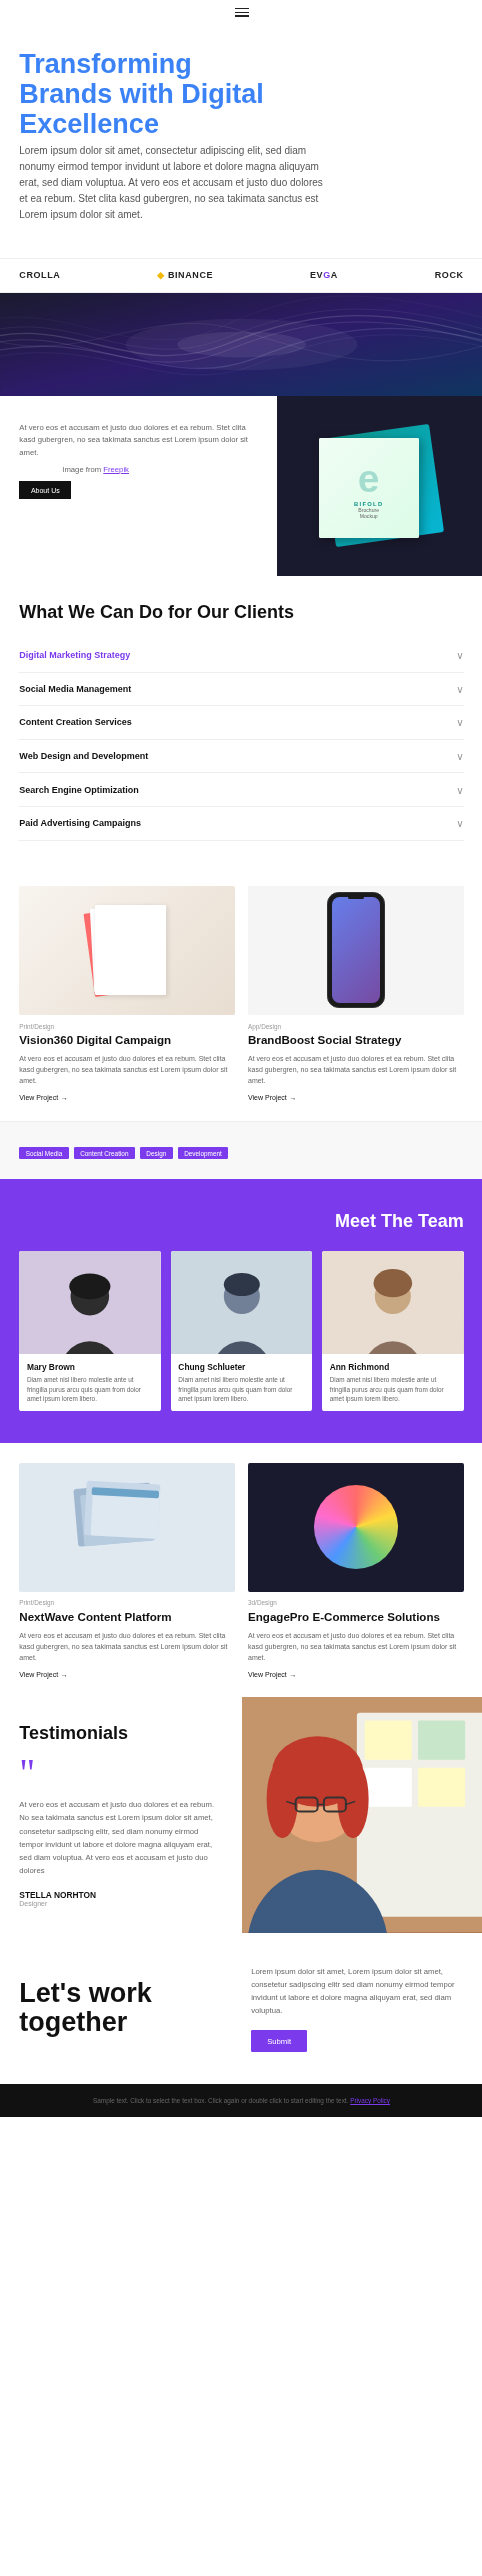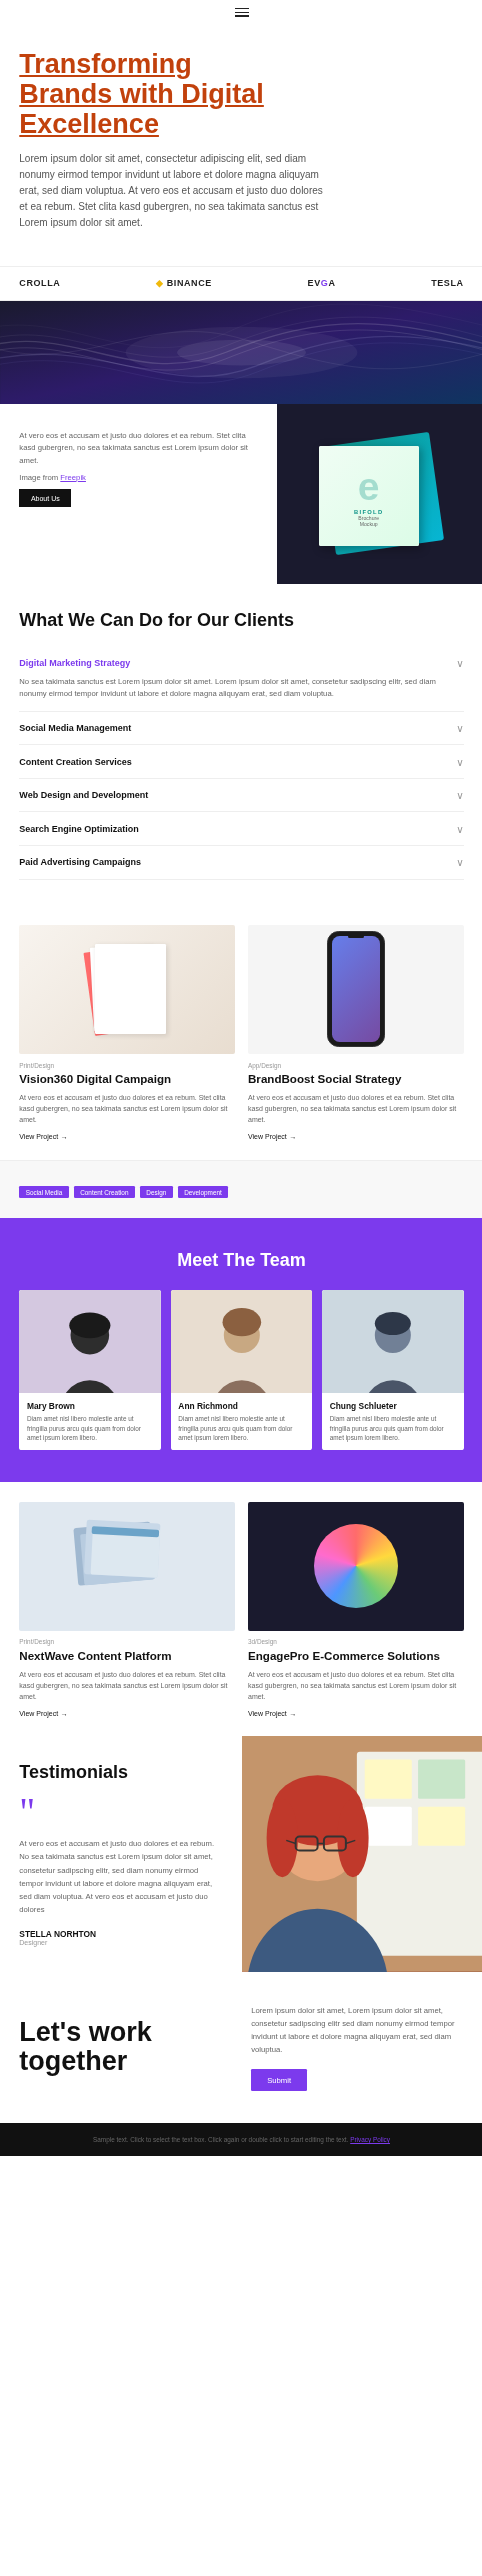--- a/index.html
+++ b/index.html
@@ -5,41 +5,41 @@
     * { margin: 0; padding: 0; box-sizing: border-box; }
     body { font-family: 'Arial', sans-serif; width: 483px; background: #fff; overflow-x: hidden; }
 
     
     .hamburger-bar { display: flex; justify-content: center; padding: 7.7px; background: #fff; }
     .hamburger-icon { display: flex; flex-direction: column; gap: 2.6px; cursor: pointer; }
     .hamburger-icon span { display: block; width: 14px; height: 1.3px; background: #222; }
 
     
     .hero { padding: 26px 19.3px 19.3px; background: #fff; }
-    .hero h1 { font-size: 27px; font-weight: 900; color: #c2410c; line-height: 1.1; max-width: 270px; margin-bottom: 11px; text-decoration: underline; }
+    .hero h1 { font-size: 27px; font-weight: 900; color: #3b82f6; line-height: 1.1; max-width: 270px; margin-bottom: 3px; }
     .hero p { font-size: 10px; color: #555; line-height: 1.6; max-width: 309px; margin-bottom: 16px; }
     .hero-bottom { display: flex; align-items: center; justify-content: space-between; }
     .contact-btn { background: #111; color: #fff; padding: 6.4px 13px; border: none; font-size: 7.7px; cursor: pointer; border-radius: 1.3px; }
     .rock-content-badge { display: flex; flex-direction: column; align-items: flex-end; }
     .rock-content-badge .badge-logo { font-size: 7px; font-weight: 700; color: #7c3aed; display: flex; align-items: center; gap: 3.2px; }
     .badge-circle { width: 18px; height: 18px; background: #7c3aed; border-radius: 50%; display: flex; align-items: center; justify-content: center; color: #fff; font-size: 6.4px; font-weight: 700; }
 
     
     .logos-bar { background: #fff; border-top: 0.6px solid #eee; border-bottom: 0.6px solid #eee; padding: 11.6px 19.3px; display: flex; align-items: center; justify-content: space-between; }
     .logos-bar .logo-item { font-size: 9px; font-weight: 700; color: #222; letter-spacing: 0.6px; }
 
     
     .wavy-banner { width: 100%; height: 103px; background: linear-gradient(135deg, #1a1a2e 0%, #16213e 30%, #0f3460 60%, #533483 100%); position: relative; overflow: hidden; display: flex; align-items: center; justify-content: center; }
 
     
     .crafting-section { display: flex; background: #fff; min-height: 180px; }
     .crafting-left { flex: 1; padding: 26px 19.3px; }
     .crafting-left h2 { font-size: 18px; font-weight: 900; color: #111; line-height: 1.2; margin-bottom: 9.7px; }
     .crafting-left p { font-size: 7.7px; color: #666; line-height: 1.6; margin-bottom: 5.1px; }
-    .image-credit { font-size: 6.4px; color: #999; margin-bottom: 11.6px; }
+    .image-credit { font-size: 6.4px; color: #999; margin-bottom: 11.6px; margin-left: 43px; }
     .image-credit a { color: #7c3aed; }
     .about-btn { background: #111; color: #fff; padding: 5.1px 11.6px; border: none; font-size: 7px; cursor: pointer; }
     .crafting-right { flex: 0 0 206px; background: #1a1a2e; display: flex; align-items: center; justify-content: center; padding: 13px; }
     .brochure-mockup { width: 142px; height: 129px; position: relative; }
     .brochure-back { width: 109px; height: 109px; background: linear-gradient(135deg, #0d9488, #06b6d4); position: absolute; top: 9.7px; left: 19.3px; border-radius: 2.6px; transform: rotate(-8deg); }
     .brochure-front { width: 100px; height: 100px; background: #fff; position: absolute; top: 16px; left: 9.7px; border-radius: 1.9px; box-shadow: 2.6px 2.6px 9.7px rgba(0,0,0,0.3); display: flex; align-items: center; justify-content: center; overflow: hidden; }
     .brochure-front-inner { width: 100%; height: 100%; background: linear-gradient(135deg, #f0fdf4 0%, #dcfce7 100%); display: flex; flex-direction: column; align-items: center; justify-content: center; }
     .brochure-e { font-size: 39px; font-weight: 900; color: #0d9488; opacity: 0.3; }
 
     
@@ -73,21 +73,21 @@
     .paper-3 { width: 64px; height: 84px; background: #fff; left: 3.2px; top: 1.9px; transform: rotate(-3deg); box-shadow: 0.6px 0.6px 3.2px rgba(0,0,0,0.1); }
 
     
     .proj-img-2 { background: #f5f5f5; display: flex; align-items: center; justify-content: center; }
     .phone-mockup { width: 58px; height: 116px; background: #1a1a1a; border-radius: 11.6px; position: relative; border: 1.9px solid #333; }
     .phone-screen { position: absolute; inset: 3.9px; background: linear-gradient(135deg, #667eea, #764ba2); border-radius: 7.7px; }
     .phone-notch { position: absolute; top: 2.6px; left: 50%; transform: translateX(-50%); width: 16px; height: 3.2px; background: #1a1a1a; border-radius: 1.9px; z-index: 2; }
 
     
     .team-section { background: #7c3aed; padding: 32px 19.3px; }
-    .team-section h2 { font-size: 18px; font-weight: 900; color: #fff; text-align: center; margin-bottom: 19.3px; }
+    .team-section h2 { font-size: 18px; font-weight: 900; color: #fff; text-align: right; margin-bottom: 19.3px; }
     .team-grid { display: grid; grid-template-columns: 1fr 1fr 1fr; gap: 9.7px; }
     .team-card { background: #fff; border-radius: 2.6px; overflow: hidden; }
     .team-img-placeholder { width: 100%; height: 103px; background: #ddd; display: flex; align-items: flex-end; justify-content: center; }
     .team-info { padding: 7.7px; }
     .team-name { font-size: 8.4px; font-weight: 700; color: #111; margin-bottom: 3.2px; }
     .team-desc { font-size: 6.4px; color: #666; line-height: 1.5; }
 
     
     .team-img-mary { background: linear-gradient(to bottom, #e8e0f0 0%, #c8b8d8 100%); }
     .team-img-ann { background: linear-gradient(to bottom, #f0ede8 0%, #d8ccc0 100%); }
@@ -141,21 +141,21 @@
   <h1>Transforming Brands with Digital Excellence</h1>
   <p>Lorem ipsum dolor sit amet, consectetur adipiscing elit, sed diam nonumy eirmod tempor invidunt ut labore et dolore magna aliquyam erat, sed diam voluptua. At vero eos et accusam et justo duo dolores et ea rebum. Stet clita kasd gubergren, no sea takimata sanctus est Lorem ipsum dolor sit amet.</p>
 </section>
 
 <div class="logos-bar">
   <div class="logo-item">CROLLA</div>
   <div class="logo-item">
     <span style="color:#f0b90b;">◆</span> BINANCE
   </div>
   <div class="logo-item">EV<span style="color:#7c3aed;">G</span>A</div>
-  <div class="logo-item">TESLA</div>
+  <div class="logo-item">ROCK</div>
 </div>
 
 <div class="wavy-banner">
   <svg viewBox="0 0 750 160" xmlns="http://www.w3.org/2000/svg" style="position:absolute;inset:0;width:100%;height:100%;">
     <defs>
       <linearGradient id="bg-grad" x1="0%" y1="0%" x2="100%" y2="100%">
         <stop offset="0%" style="stop-color:#1a1a2e"></stop>
         <stop offset="50%" style="stop-color:#2d1b69"></stop>
         <stop offset="100%" style="stop-color:#0f3460"></stop>
       </linearGradient>
@@ -197,23 +197,20 @@
 </section>
 
 <section class="services-section">
   <h2>What We Can Do for Our Clients</h2>
 
   <div class="service-item active">
     <div class="service-item-header">
       <span class="title purple">Digital Marketing Strategy</span>
       <span class="chevron">∨</span>
     </div>
-    <div class="service-item-content" style="display:block;">
-      <p>No sea takimata sanctus est Lorem ipsum dolor sit amet. Lorem ipsum dolor sit amet, consetetur sadipscing elitr, sed diam nonumy eirmod tempor invidunt ut labore et dolore magna aliquyam erat, sed diam voluptua.</p>
-    </div>
   </div>
 
   <div class="service-item">
     <div class="service-item-header">
       <span class="title">Social Media Management</span>
       <span class="chevron">∨</span>
     </div>
   </div>
 
   <div class="service-item">
@@ -299,54 +296,54 @@
 
           <ellipse cx="110" cy="200" rx="50" ry="60" fill="#2d2d2d"></ellipse>
 
           <circle cx="110" cy="70" r="30" fill="#2d2d2d"></circle>
 
           <ellipse cx="110" cy="55" rx="32" ry="20" fill="#1a1a1a"></ellipse>
         </svg>
       </div>
       <div class="team-info">
         <div class="team-name">Mary Brown</div>
+        <div class="team-desc">Diam amet nisl libero molestie ante ut fringilla purus arcu quis quam from dolor amet ipsum lorem libero.</div>
+      </div>
+    </div>
+
+    <div class="team-card">
+      <div class="team-img-placeholder team-img-chung">
+        <svg width="100%" height="103" viewBox="0 0 220 160" xmlns="http://www.w3.org/2000/svg">
+          <rect width="220" height="160" fill="#ccd8e0"></rect>
+          <ellipse cx="110" cy="200" rx="50" ry="60" fill="#4a5568"></ellipse>
+          <circle cx="110" cy="70" r="28" fill="#718096"></circle>
+          <ellipse cx="110" cy="52" rx="28" ry="18" fill="#2d3748"></ellipse>
+        </svg>
+      </div>
+      <div class="team-info">
+        <div class="team-name">Chung Schlueter</div>
         <div class="team-desc">Diam amet nisl libero molestie ante ut fringilla purus arcu quis quam from dolor amet ipsum lorem libero.</div>
       </div>
     </div>
 
     <div class="team-card">
       <div class="team-img-placeholder team-img-ann">
         <svg width="100%" height="103" viewBox="0 0 220 160" xmlns="http://www.w3.org/2000/svg">
           <rect width="220" height="160" fill="#e8ddd0"></rect>
           <ellipse cx="110" cy="200" rx="50" ry="60" fill="#8b6f5e"></ellipse>
           <circle cx="110" cy="70" r="28" fill="#c8a882"></circle>
           <ellipse cx="110" cy="50" rx="30" ry="22" fill="#8b6040"></ellipse>
         </svg>
       </div>
       <div class="team-info">
         <div class="team-name">Ann Richmond</div>
         <div class="team-desc">Diam amet nisl libero molestie ante ut fringilla purus arcu quis quam from dolor amet ipsum lorem libero.</div>
       </div>
     </div>
 
-    <div class="team-card">
-      <div class="team-img-placeholder team-img-chung">
-        <svg width="100%" height="103" viewBox="0 0 220 160" xmlns="http://www.w3.org/2000/svg">
-          <rect width="220" height="160" fill="#ccd8e0"></rect>
-          <ellipse cx="110" cy="200" rx="50" ry="60" fill="#4a5568"></ellipse>
-          <circle cx="110" cy="70" r="28" fill="#718096"></circle>
-          <ellipse cx="110" cy="52" rx="28" ry="18" fill="#2d3748"></ellipse>
-        </svg>
-      </div>
-      <div class="team-info">
-        <div class="team-name">Chung Schlueter</div>
-        <div class="team-desc">Diam amet nisl libero molestie ante ut fringilla purus arcu quis quam from dolor amet ipsum lorem libero.</div>
-      </div>
-    </div>
-
   </div>
 </section>
 
 <section class="projects2-section">
   <div class="project-grid">
 
     <div class="project-card">
       <div class="project-img-placeholder" style="background:#e0e8f0;display:flex;align-items:center;justify-content:center;height:129px;">
 
         <svg width="116" height="109" viewBox="0 0 180 170" xmlns="http://www.w3.org/2000/svg">

